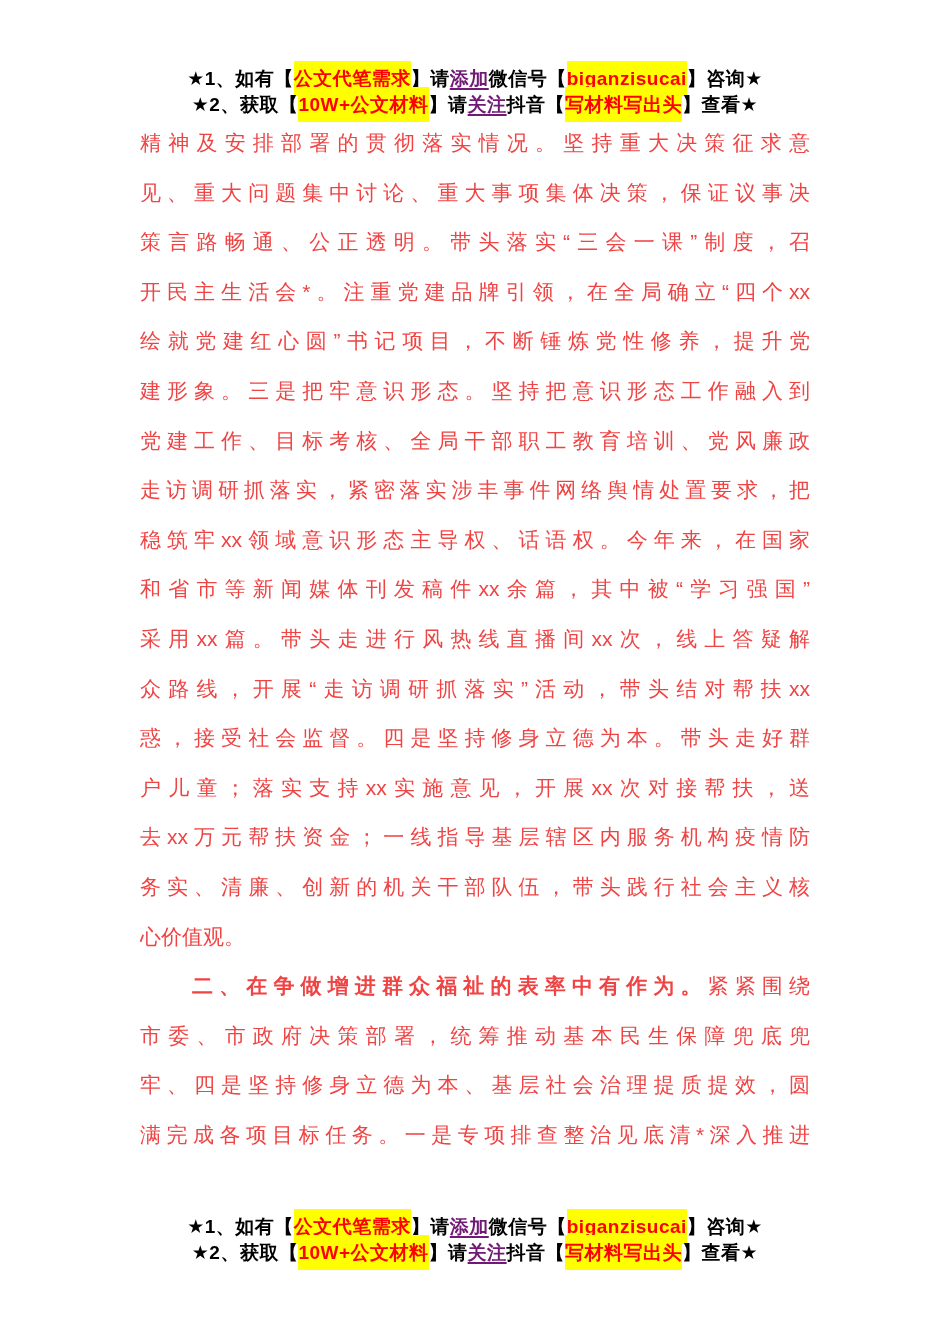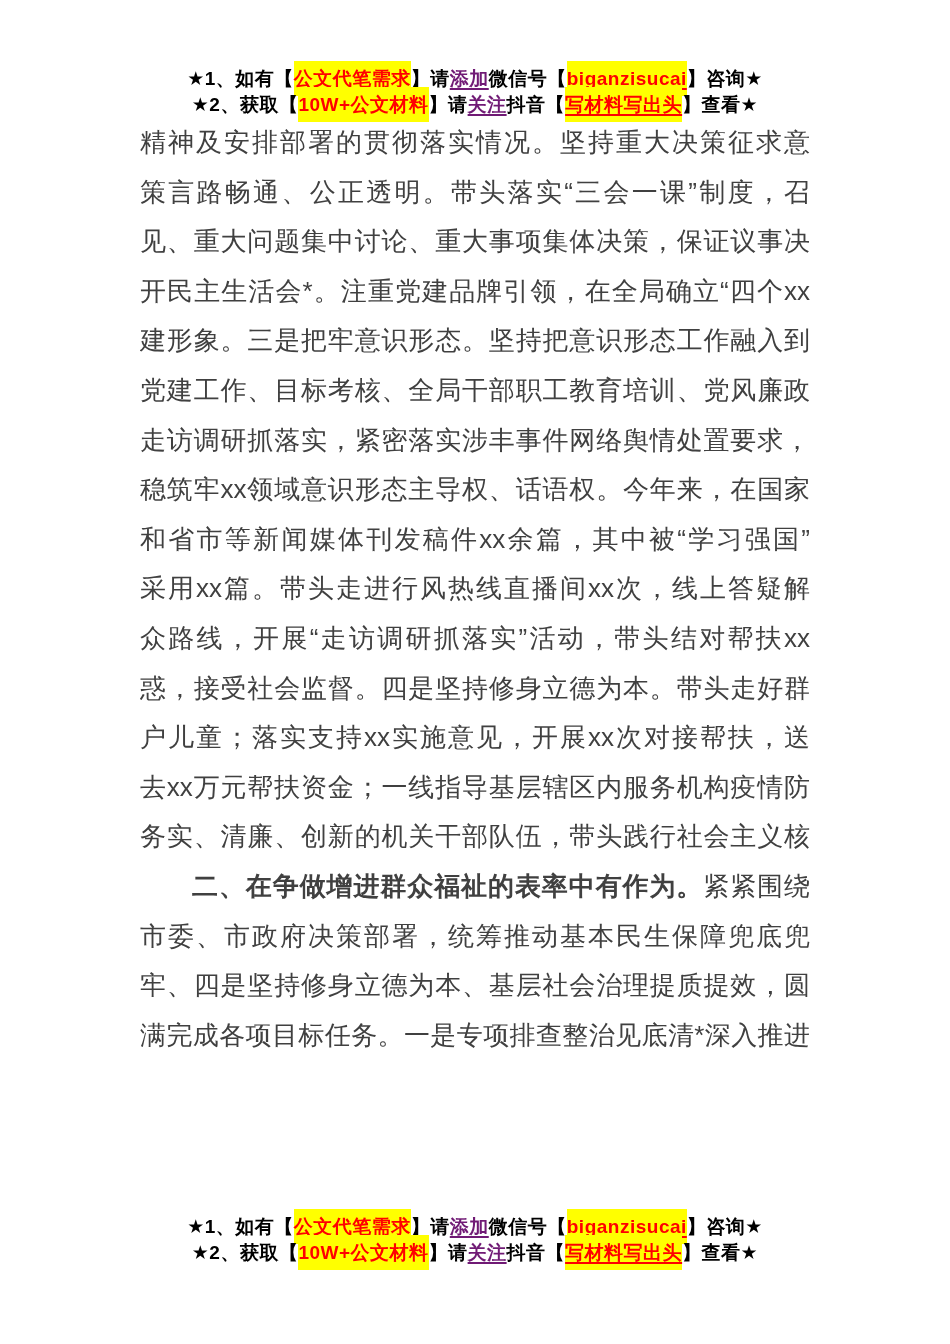--- a/index.html
+++ b/index.html
@@ -35,33 +35,32 @@
   }
   .seg-red-highlight {
     color: #ff0000;
     background: #ffff00;
     padding: 7px 0;
   }
   .seg-red-highlight-underline {
     color: #ff0000;
     background: #ffff00;
     padding: 7px 0;
-    text-decoration: underline;
     text-decoration-thickness: 2px;
     text-underline-offset: 3px;
   }
   
   .doc-body {
     position: absolute;
     top: 118px;
     left: 140px;
     width: 670px;
-    font-size: 26px;
+    font-size: 21px;
     line-height: 49.6px;
-    color: #404040;
+    color: #ef4444;
   }
   .body-line {
     height: 49.6px;
     overflow: hidden;
     text-align: justify;
     text-align-last: justify;
   }
   .body-line.no-justify {
     text-align: left;
     text-align-last: left;
@@ -75,34 +74,36 @@
 
 <div class="page">
 
   <div class="promo promo-header">
     <div class="promo-line"><span class="seg-plain">★1、如有【</span><span class="seg-red-highlight">公文代笔需求</span><span class="seg-plain">】请</span><span class="seg-underline">添加</span><span class="seg-plain">微信号【</span><span class="seg-red-highlight-underline">biganzisucai</span><span class="seg-plain">】咨询★</span></div>
     <div class="promo-line"><span class="seg-plain">★2、获取【</span><span class="seg-red-highlight">10W+公文材料</span><span class="seg-plain">】请</span><span class="seg-underline">关注</span><span class="seg-plain">抖音【</span><span class="seg-red-highlight-underline">写材料写出头</span><span class="seg-plain">】查看★</span></div>
   </div>
 
   <div class="doc-body" id="doc-body">
       <div class="body-line"><span class="seg-normal">精神及安排部署的贯彻落实情况。坚持重大决策征求意</span></div>
+      <div class="body-line"><span class="seg-normal">见、重大问题集中讨论、重大事项集体决策，保证议事决</span></div>
       <div class="body-line"><span class="seg-normal">策言路畅通、公正透明。带头落实“三会一课”制度，召</span></div>
-      <div class="body-line"><span class="seg-normal">见、重大问题集中讨论、重大事项集体决策，保证议事决</span></div>
       <div class="body-line"><span class="seg-normal">开民主生活会*。注重党建品牌引领，在全局确立“四个xx</span></div>
+      <div class="body-line"><span class="seg-normal">绘就党建红心圆”书记项目，不断锤炼党性修养，提升党</span></div>
       <div class="body-line"><span class="seg-normal">建形象。三是把牢意识形态。坚持把意识形态工作融入到</span></div>
       <div class="body-line"><span class="seg-normal">党建工作、目标考核、全局干部职工教育培训、党风廉政</span></div>
       <div class="body-line"><span class="seg-normal">走访调研抓落实，紧密落实涉丰事件网络舆情处置要求，把</span></div>
       <div class="body-line"><span class="seg-normal">稳筑牢xx领域意识形态主导权、话语权。今年来，在国家</span></div>
       <div class="body-line"><span class="seg-normal">和省市等新闻媒体刊发稿件xx余篇，其中被“学习强国”</span></div>
       <div class="body-line"><span class="seg-normal">采用xx篇。带头走进行风热线直播间xx次，线上答疑解</span></div>
       <div class="body-line"><span class="seg-normal">众路线，开展“走访调研抓落实”活动，带头结对帮扶xx</span></div>
       <div class="body-line"><span class="seg-normal">惑，接受社会监督。四是坚持修身立德为本。带头走好群</span></div>
       <div class="body-line"><span class="seg-normal">户儿童；落实支持xx实施意见，开展xx次对接帮扶，送</span></div>
       <div class="body-line"><span class="seg-normal">去xx万元帮扶资金；一线指导基层辖区内服务机构疫情防</span></div>
       <div class="body-line"><span class="seg-normal">务实、清廉、创新的机关干部队伍，带头践行社会主义核</span></div>
+      <div class="body-line no-justify"><span class="seg-normal">心价值观。</span></div>
       <div class="body-line indent"><span class="seg-bold">二、在争做增进群众福祉的表率中有作为。</span><span class="seg-normal">紧紧围绕</span></div>
       <div class="body-line"><span class="seg-normal">市委、市政府决策部署，统筹推动基本民生保障兜底兜</span></div>
       <div class="body-line"><span class="seg-normal">牢、四是坚持修身立德为本、基层社会治理提质提效，圆</span></div>
       <div class="body-line"><span class="seg-normal">满完成各项目标任务。一是专项排查整治见底清*深入推进</span></div>
     </div>
 
   <div class="promo promo-footer">
     <div class="promo-line"><span class="seg-plain">★1、如有【</span><span class="seg-red-highlight">公文代笔需求</span><span class="seg-plain">】请</span><span class="seg-underline">添加</span><span class="seg-plain">微信号【</span><span class="seg-red-highlight-underline">biganzisucai</span><span class="seg-plain">】咨询★</span></div>
     <div class="promo-line"><span class="seg-plain">★2、获取【</span><span class="seg-red-highlight">10W+公文材料</span><span class="seg-plain">】请</span><span class="seg-underline">关注</span><span class="seg-plain">抖音【</span><span class="seg-red-highlight-underline">写材料写出头</span><span class="seg-plain">】查看★</span></div>
   </div>

